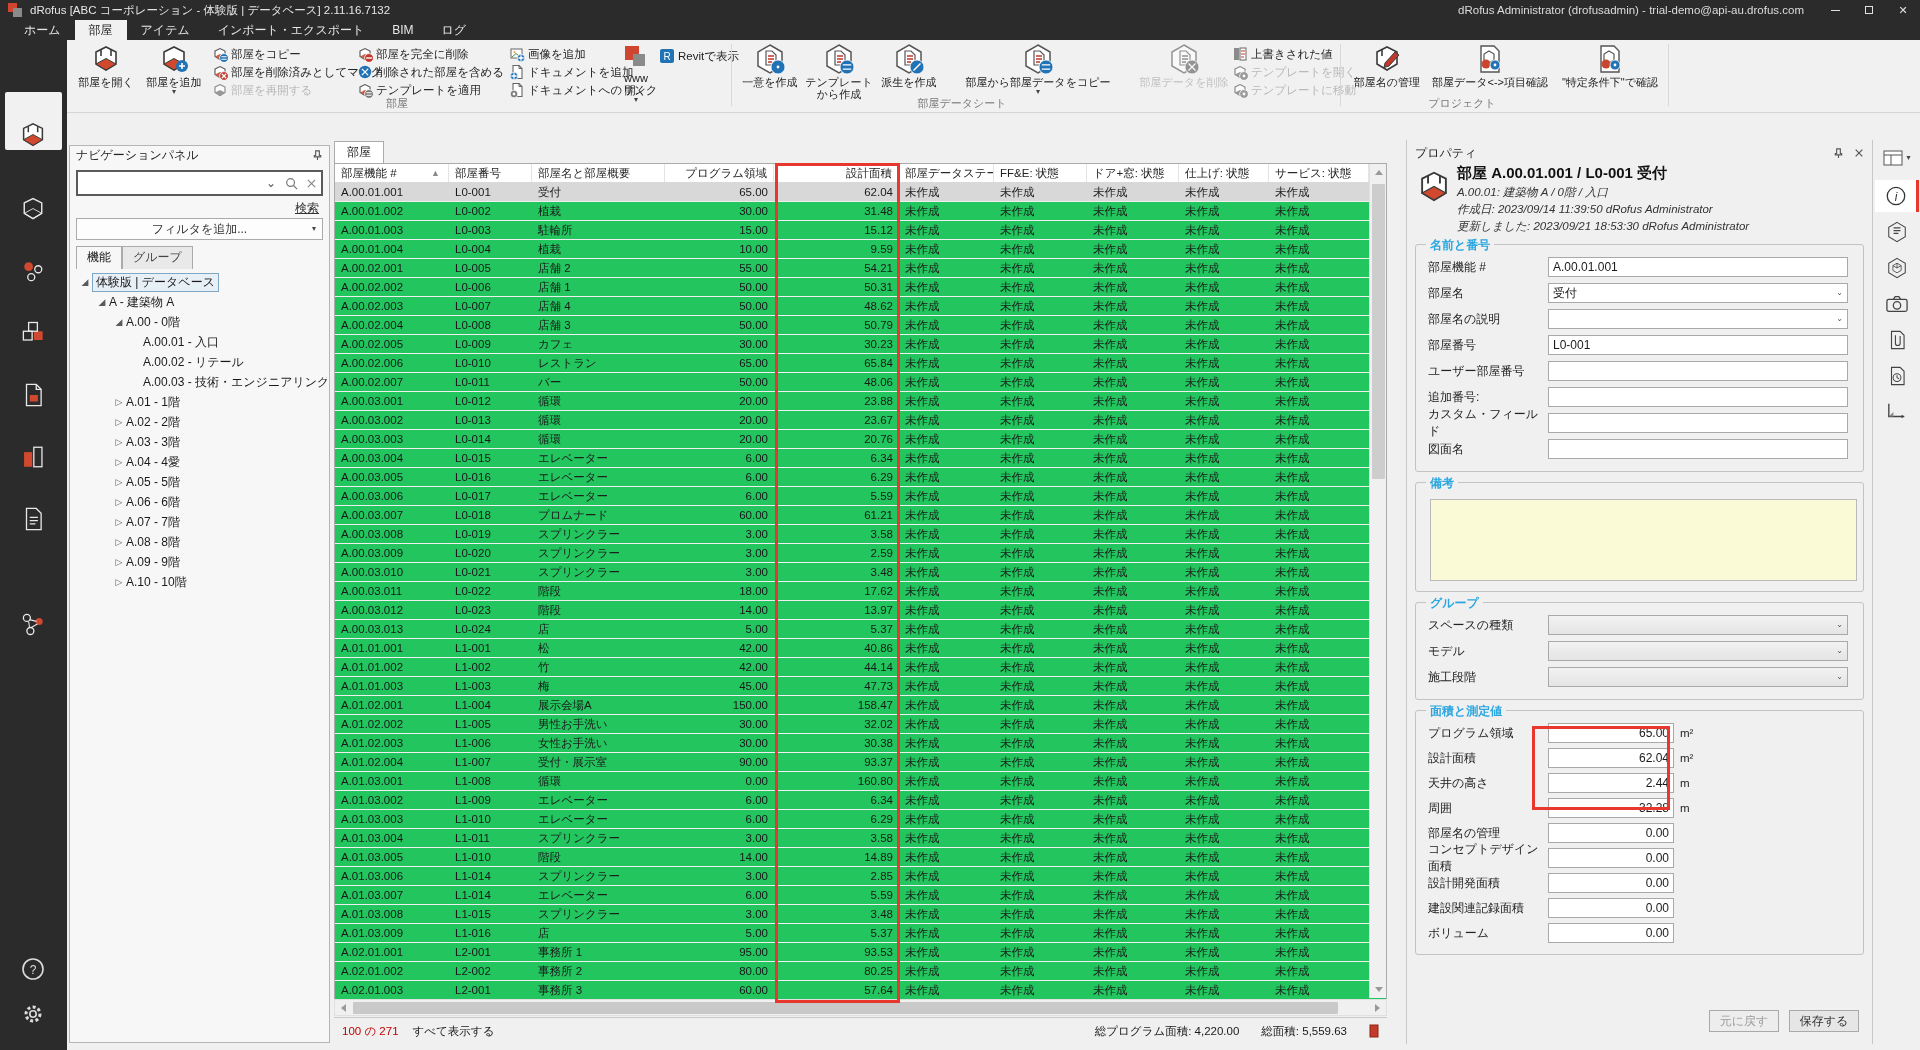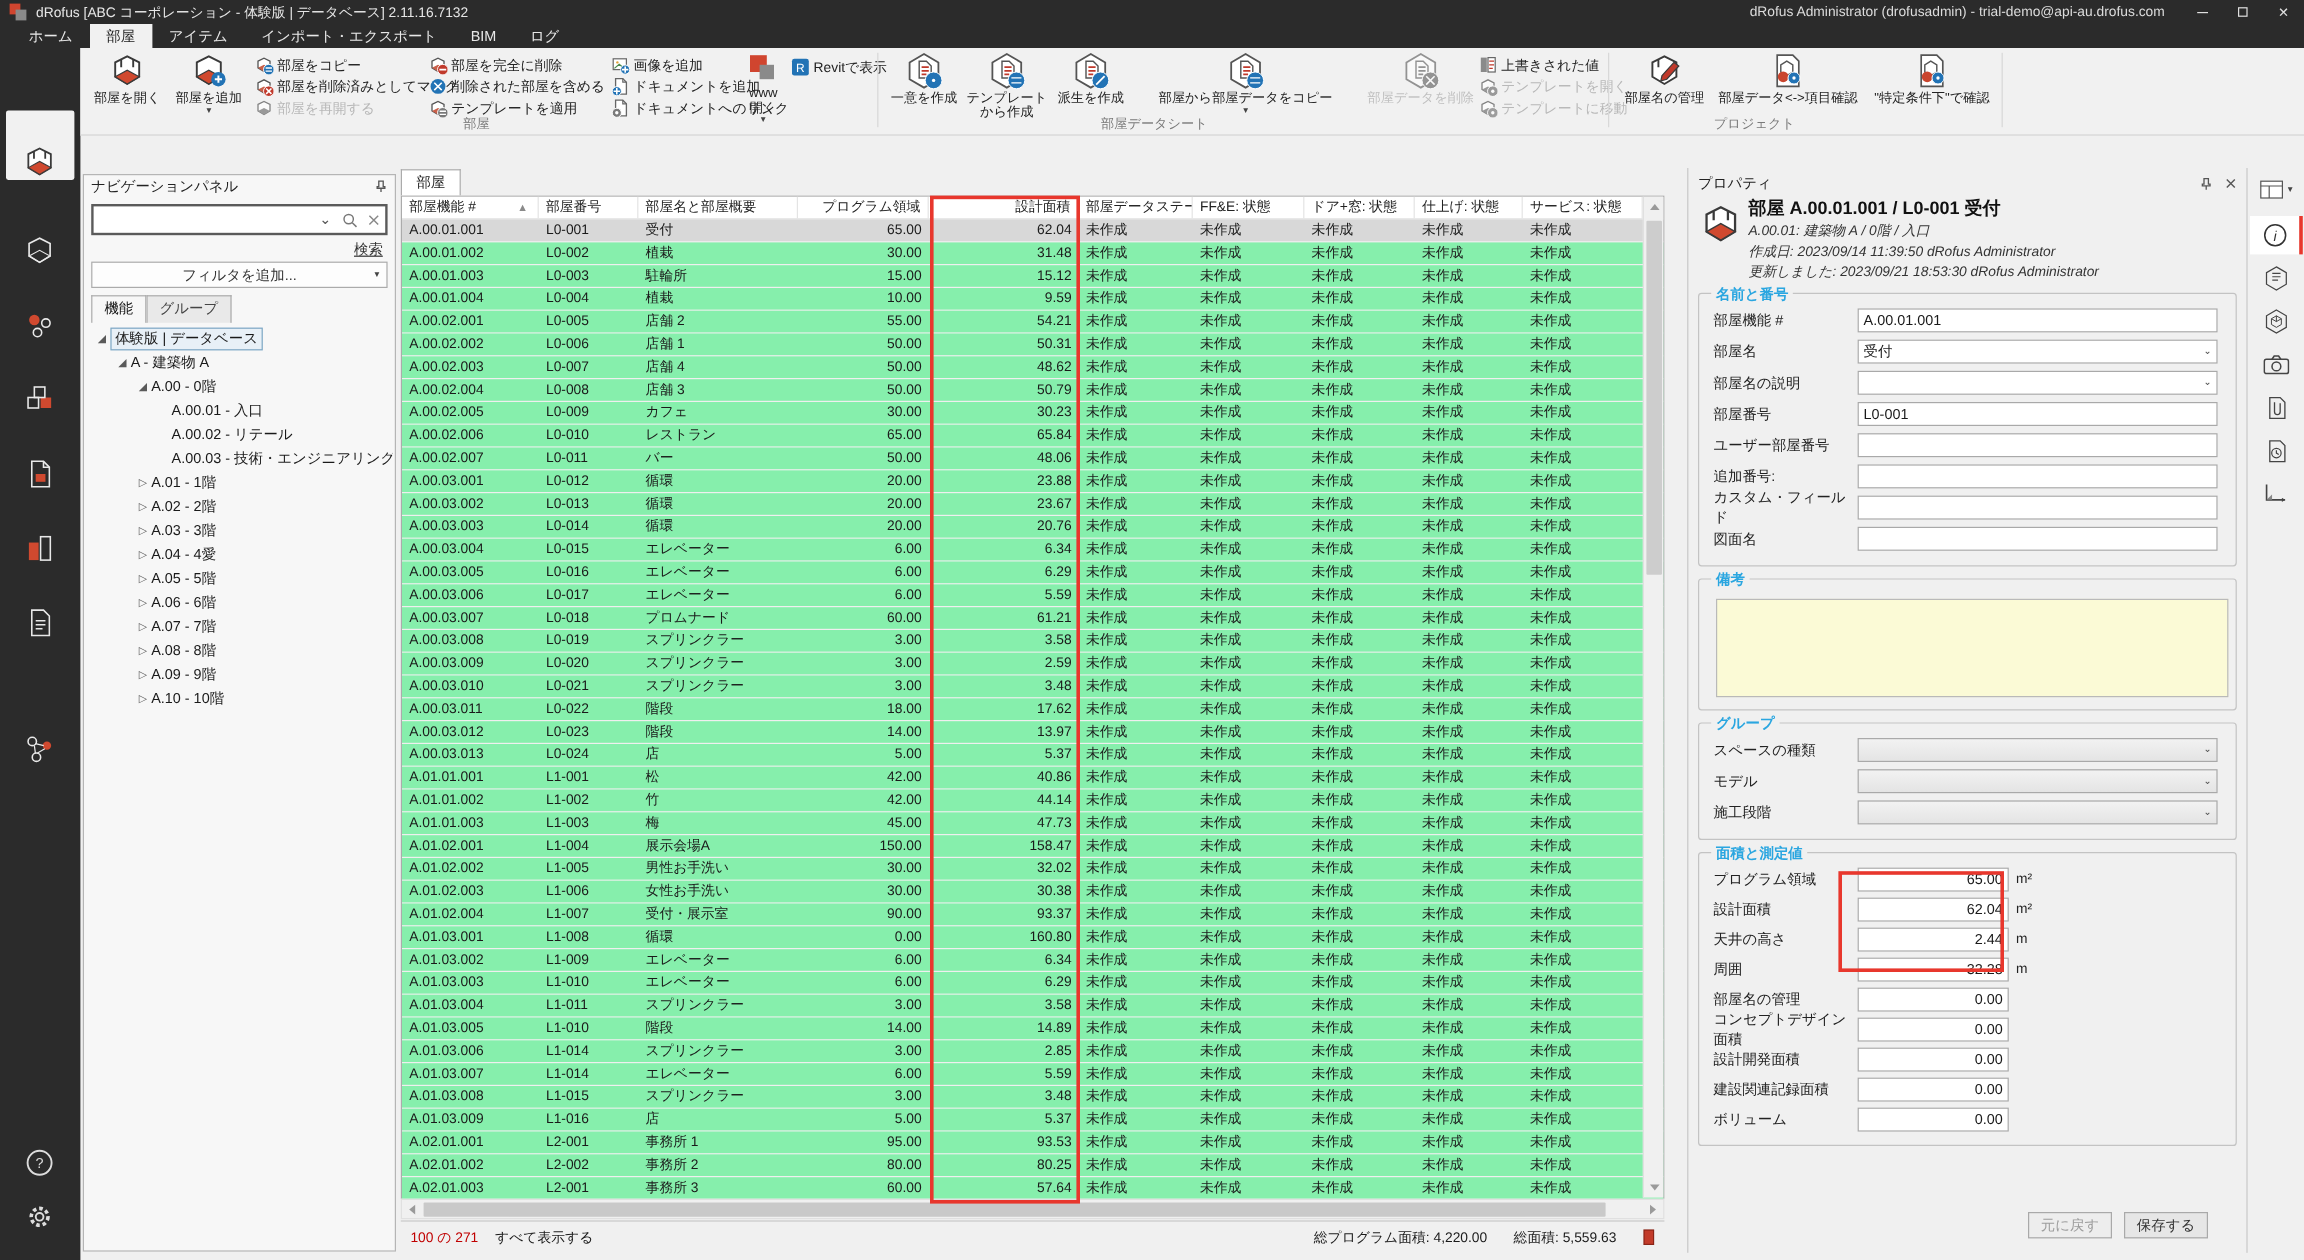--- a/index.html
+++ b/index.html
@@ -57,21 +57,21 @@
   .texp{width:14px;text-align:center;font-size:9px;color:#5a5a5a;flex:0 0 auto;}
   .tlabel.selected{border:1px solid #7da7c4;background:#e8f0f7;padding:0 3px;}
 
   
   #tablepanel{position:absolute;left:332px;top:140px;width:1072px;height:904px;background:#f0f0f0;}
   #roomtab{position:absolute;left:2px;top:1px;height:22px;padding:0 12px;background:#fff;border:1px solid #ababab;border-bottom:none;display:flex;align-items:center;font-size:12px;}
   #tablewrap{position:absolute;left:2px;top:23px;width:1053px;bottom:45px;background:#fff;border:1px solid #ababab;}
   .tgrid{display:grid;grid-template-columns:114px 83px 133px 109px 125px 95px 93px 92px 90px 100px;}
   .thead{height:19px;border-bottom:1px solid #d9d9d9;background:#fff;}
   .thead .hc{font-size:11.5px;color:#222;padding:0 6px;line-height:18px;white-space:nowrap;overflow:hidden;border-right:1px solid #e4e4e4;position:relative;}
-  .trow{height:19px;border-bottom:1px solid #efefef;background:#86efac;}
+  .trow{height:19px;border-bottom:1px solid #efefef;background:#22c55e;}
   .trow.selected{background:#d8d8d8;}
   .tc{font-size:11.5px;padding:0 6px;line-height:18px;white-space:nowrap;overflow:hidden;}
   .num{text-align:right;}
   .sortind{position:absolute;right:8px;top:0;font-size:9px;color:#8a8a8a;}
   #vscroll{position:absolute;right:0;top:0;bottom:0;width:17px;background:#f0f0f0;border-left:1px solid #e0e0e0;}
   .sarrow{position:absolute;left:0;width:17px;height:17px;display:flex;align-items:center;justify-content:center;}
   .tri{width:0;height:0;border-style:solid;}
   .tri.up{border-width:0 4px 5px 4px;border-color:transparent transparent #9a9a9a transparent;}
   .tri.down{border-width:5px 4px 0 4px;border-color:#9a9a9a transparent transparent transparent;}
   .tri.left{border-width:4px 5px 4px 0;border-color:transparent #9a9a9a transparent transparent;}
@@ -95,21 +95,21 @@
   .fs .legend{position:absolute;left:10px;top:-8px;background:#f0f0f0;padding:0 4px;color:#2aa6e0;font-size:12px;font-weight:bold;}
   .frow{display:flex;align-items:center;height:20px;margin-bottom:6px;}
   .flabel{width:120px;flex:0 0 auto;font-size:12px;color:#222;}
   .finput{height:20px;border:1px solid #a9a9a9;background:#fff;font-size:12px;display:flex;align-items:center;padding:0 4px;position:relative;}
   .finput.w300{width:300px;}
   .finput.w126{width:126px;justify-content:flex-end;}
   .finput .ddarrow{position:absolute;right:4px;color:#555;}
   .finput.gray{background:linear-gradient(#f2f2f2,#e4e4e4);}
   .funit{margin-left:6px;font-size:11.5px;color:#222;}
   #notesbox{margin:4px 2px 4px 2px;height:82px;background:#fbfad6;border:1px solid #b9b9b9;}
-  #propbtns{position:absolute;right:32px;bottom:12px;display:flex;gap:10px;}
+  #propbtns{position:absolute;right:13px;bottom:12px;display:flex;gap:10px;}
   .pbtn{min-width:70px;height:22px;border:1px solid #a9a9a9;background:#e6e6e6;font-size:12px;display:flex;align-items:center;justify-content:center;color:#333;}
   .pbtn.disabled{color:#9d9d9d;background:#ededed;}
 
   
   #rightstrip{position:absolute;left:1872px;top:140px;width:48px;height:904px;background:#f0f0f0;border-left:1px solid #c8c8c8;}
   .rtab{position:absolute;left:2px;width:44px;height:32px;display:flex;align-items:center;justify-content:center;color:#333;}
   .rtab.active{background:#fff;border-right:3px solid #e8372d;}
   svg{display:block;}
 </style>
 </head>

